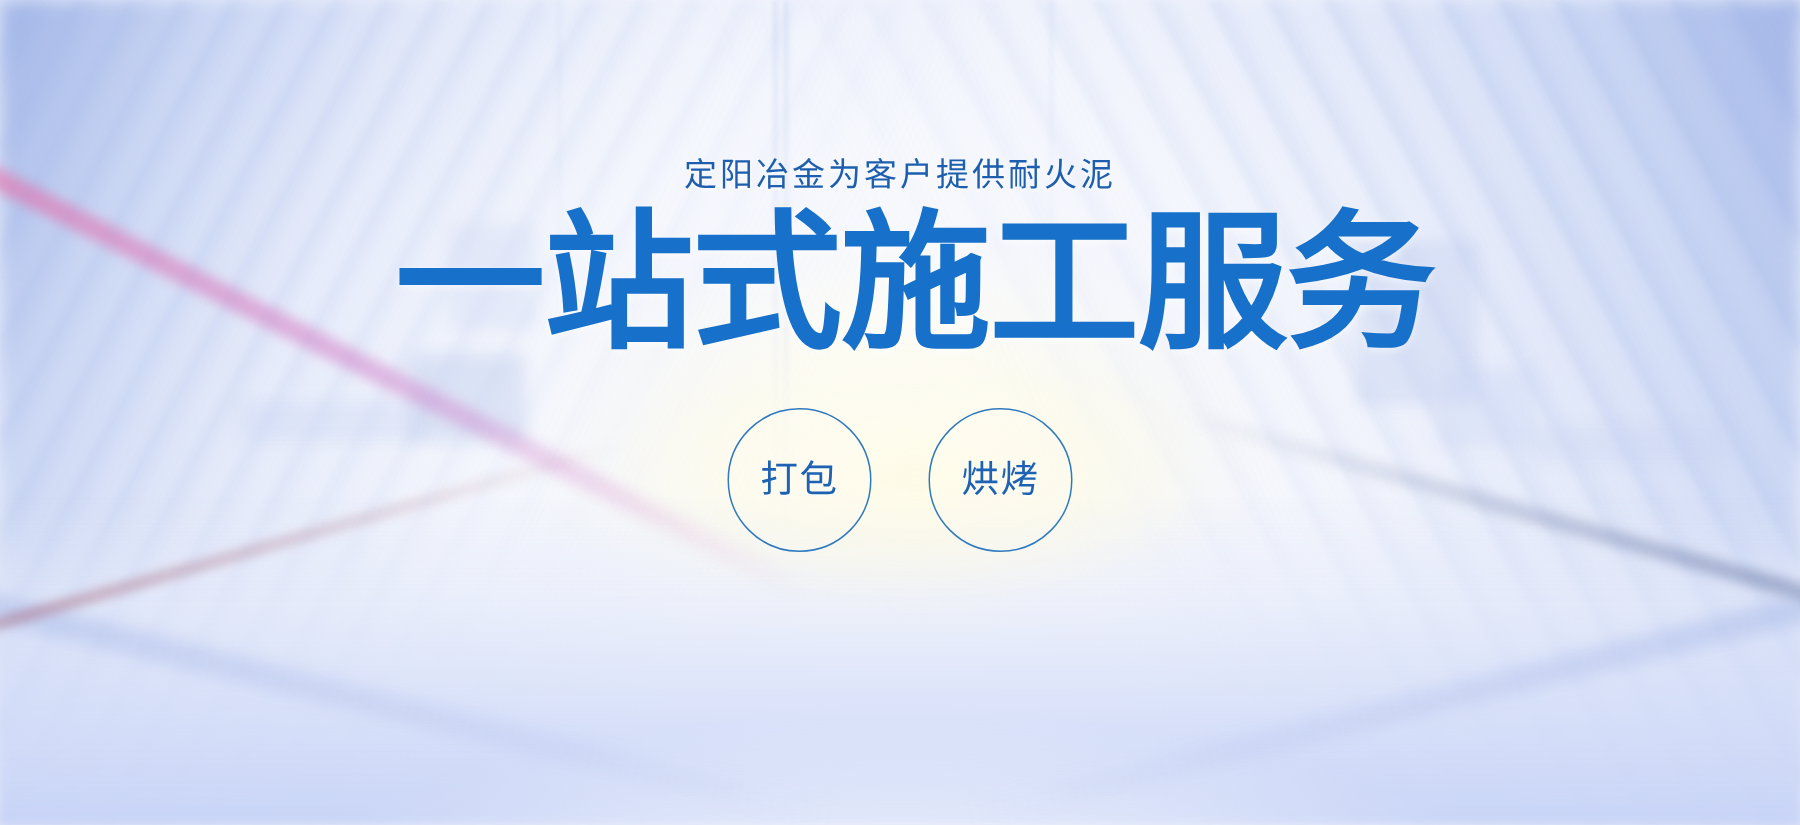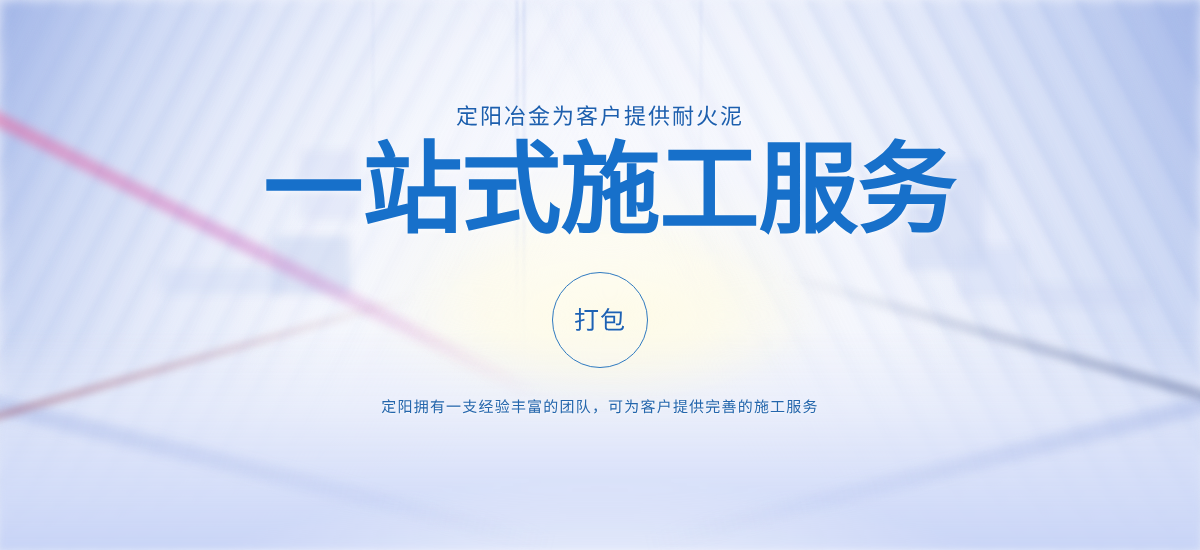--- a/index.html
+++ b/index.html
@@ -225,19 +225,21 @@
   <div class="content">
 
     <div class="subtitle">定阳冶金为客户提供耐火泥</div>
 
     <div class="headline">一站式施工服务</div>
 
     <div class="badge-row">
       <div class="badge">
         <span class="badge-label">打包</span>
       </div>
+      <div class="badge">
+        <span class="badge-label">烘烤</span>
+      </div>
     </div>
 
-    <div class="tagline l1">定阳拥有一支经验丰富的团队，可为客户提供完善的施工服务</div>
 
 
   </div>
 </div>
 
 </body></html>

